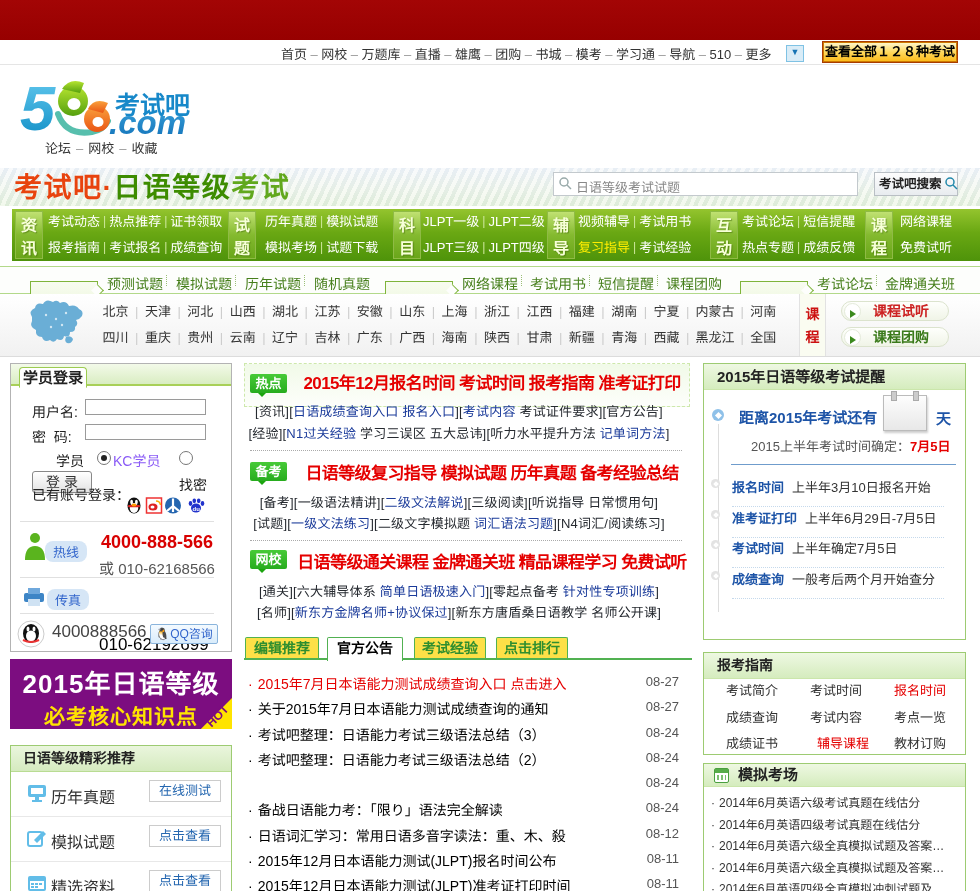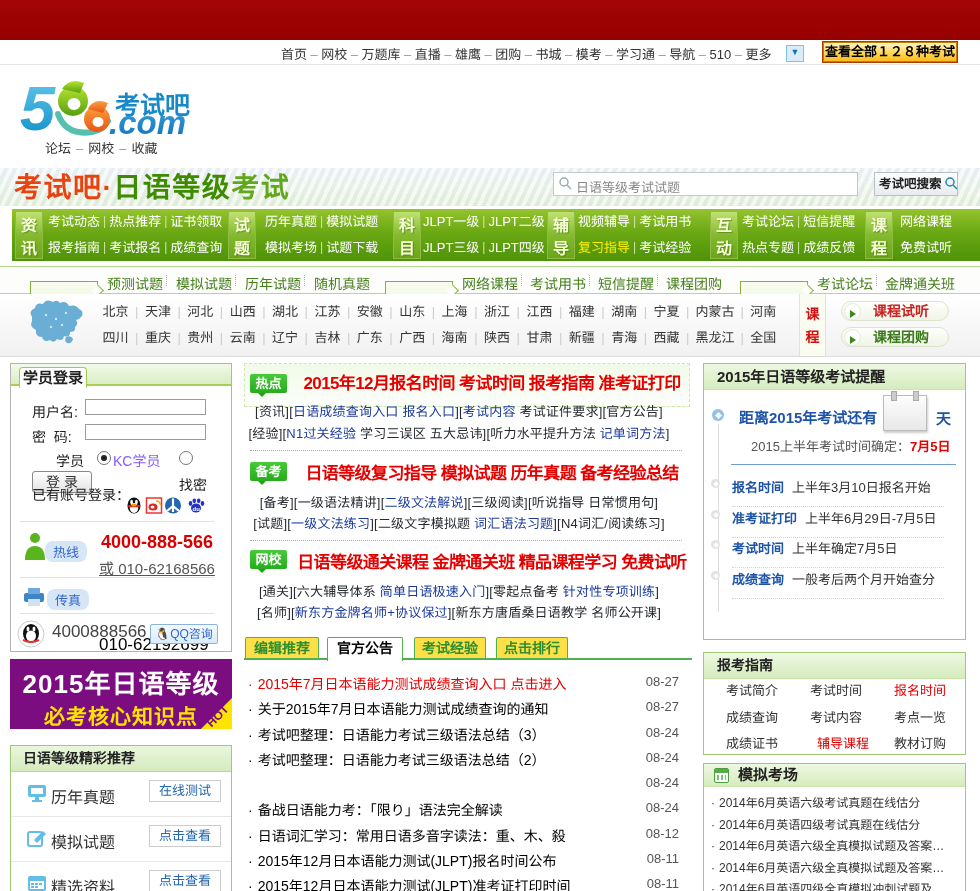--- a/index.html
+++ b/index.html
@@ -64,21 +64,21 @@
 .loginhead{position:absolute;left:0;top:0;width:100%;height:20px;background:linear-gradient(#f3fae9,#d9edc2);border-bottom:2px solid #a8d058;}
 .lrow{position:absolute;left:0;width:100%;}
 .lrow label{position:absolute;left:21px;top:2px;font-size:14px;color:#222;}
 .lrow input{position:absolute;left:74px;top:0;width:119px;height:14px;border:1px solid #9a9a9a;}
 .loginbtn{position:absolute;left:21px;width:58px;height:20px;border:1px solid #888;border-radius:3px;background:linear-gradient(#fff,#e3e3e3);font-size:14px;text-align:center;line-height:20px;}
 .zhaomi{position:absolute;font-size:14px;color:#222;}
 .haslogin{position:absolute;left:21px;font-size:14px;color:#222;}
 .sep{position:absolute;left:9px;width:194px;border-top:1px solid #e0e0e0;}
 .pill{display:inline-block;background:#d6e6f6;color:#36c;border-radius:8px;font-size:13px;padding:1px 8px;}
 .rednum{color:#d80000;font-size:18px;font-weight:bold;}
-.graynum{color:#555;font-size:15px;text-decoration:underline;}
+.graynum{color:#555;font-size:15px;}
 
 .banner{position:relative;margin-top:7px;width:222px;height:70px;background:#7c0d80;overflow:hidden;}
 .banner .l1{color:#fff;font-size:26px;font-weight:bold;text-align:center;margin-top:4px;letter-spacing:1px;}
 .banner .l2{color:#ffe400;font-size:21px;font-weight:bold;text-align:center;letter-spacing:1px;}
 .banner .hot{position:absolute;right:-22px;bottom:-22px;width:44px;height:44px;background:#ffe400;transform:rotate(45deg);}
 .banner .hottxt{position:absolute;right:2px;bottom:6px;color:#7c0d80;font-size:12px;font-weight:bold;transform:rotate(-45deg);}
 
 .recbox{position:relative;margin-top:16px;width:220px;border:1px solid #9dcb72;background:#fff;height:145px;}
 .rechead{height:25px;background:linear-gradient(#eaf6dd,#d5eabf);border-bottom:1px solid #b9dc93;line-height:25px;padding-left:12px;font-size:14px;font-weight:bold;color:#222;}
 .recitem{position:relative;height:44px;border-bottom:1px solid #e8e8e8;}

